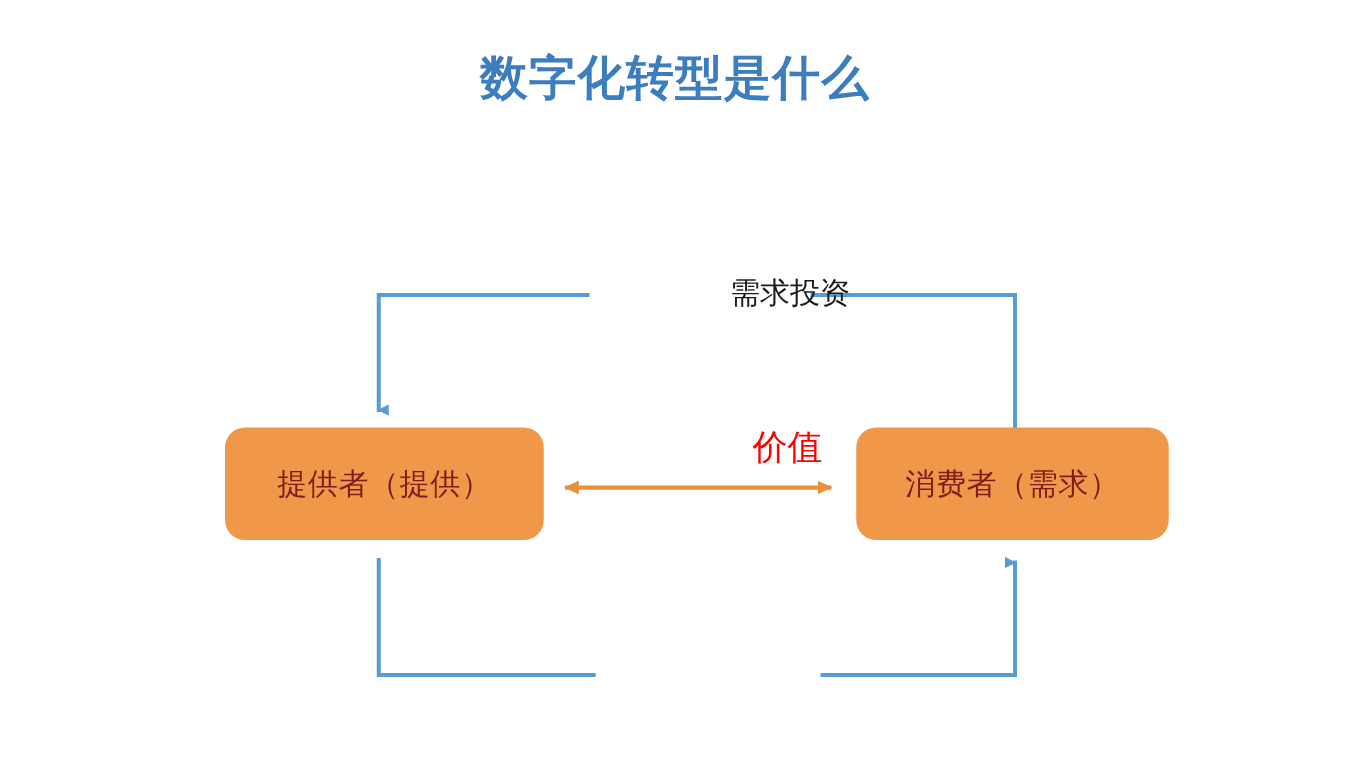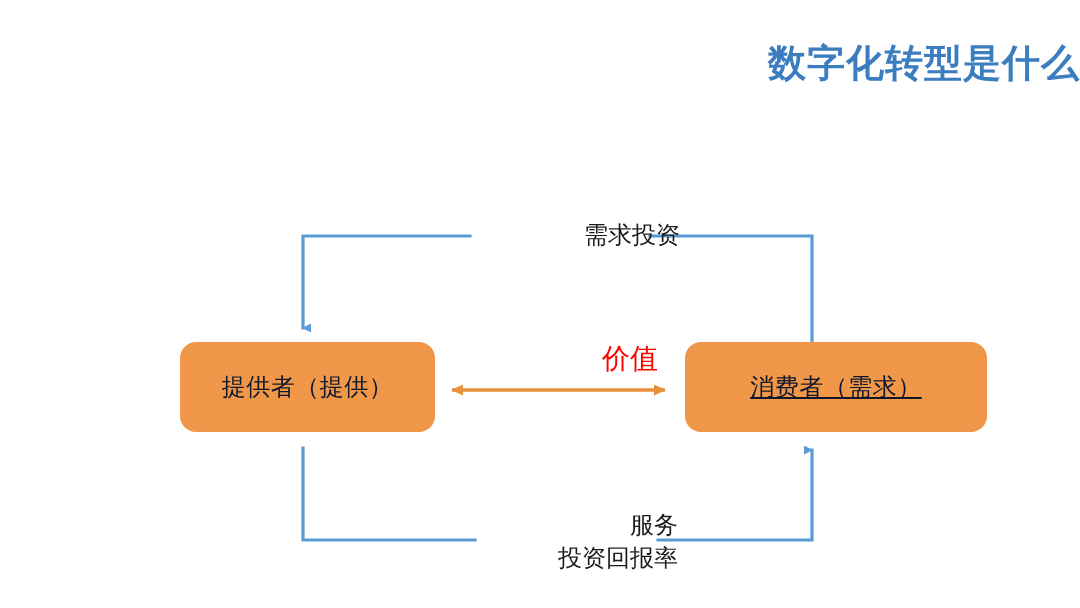--- a/index.html
+++ b/index.html
@@ -32,21 +32,20 @@
     color: #3B7DBF;
     font-family: "Liberation Sans", "DejaVu Sans", sans-serif;
     font-weight: bold;
     white-space: nowrap;
     letter-spacing: 1px;
   }
   #title-main {
     top: 40px;
     font-size: 38px;
     line-height: 46px;
-    text-align: right;
   }
   #title-sub {
     top: 137px;
     font-size: 36px;
     line-height: 44px;
   }
 
   
   #diagram-svg {
     position: absolute;
@@ -58,37 +57,36 @@
   }
 
   
   .node-box {
     position: absolute;
     background: #F0974A;
     border-radius: 16px;
     display: flex;
     align-items: center;
     justify-content: center;
-    color: #0f172a;
+    color: #7f1d1d;
     font-size: 24px;
     letter-spacing: 0.5px;
     white-space: nowrap;
   }
   #box-provider {
     left: 180px;
     top: 342px;
     width: 255px;
     height: 90px;
   }
   #box-consumer {
     left: 685px;
     top: 342px;
-    width: 302px;
+    width: 250px;
     height: 90px;
-    text-decoration: underline;
   }
 
   
   .edge-label {
     position: absolute;
     text-align: right;
     color: #1a1a1a;
     white-space: nowrap;
     font-size: 24px;
     line-height: 30px;
@@ -161,17 +159,15 @@
   </div>
 
   <div class="node-box" id="box-consumer">
     <span>消费者（需求）</span>
   </div>
 
   <div class="edge-label" id="label-demand-investment">需求投资</div>
 
   <div class="edge-label" id="label-value">价值</div>
 
-  <div class="edge-label" id="label-service">服务</div>
 
-  <div class="edge-label" id="label-roi">投资回报率</div>
 
 </div>
 
 </body></html>

